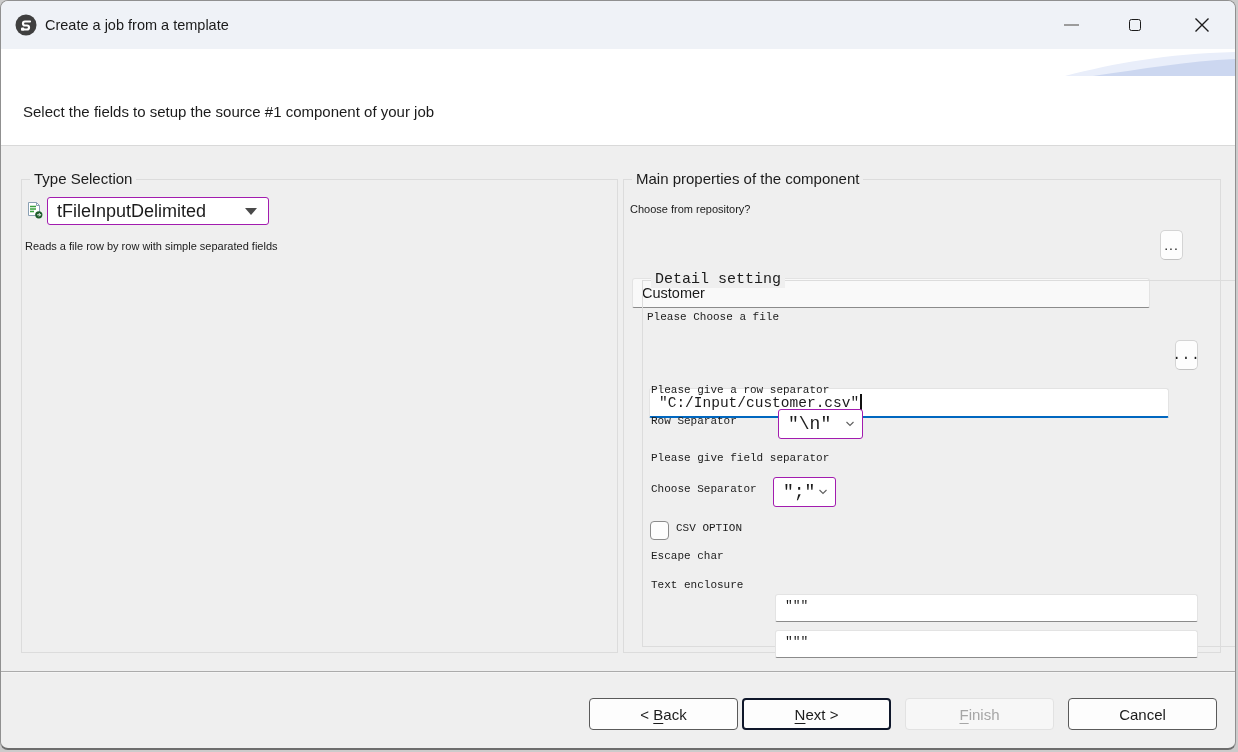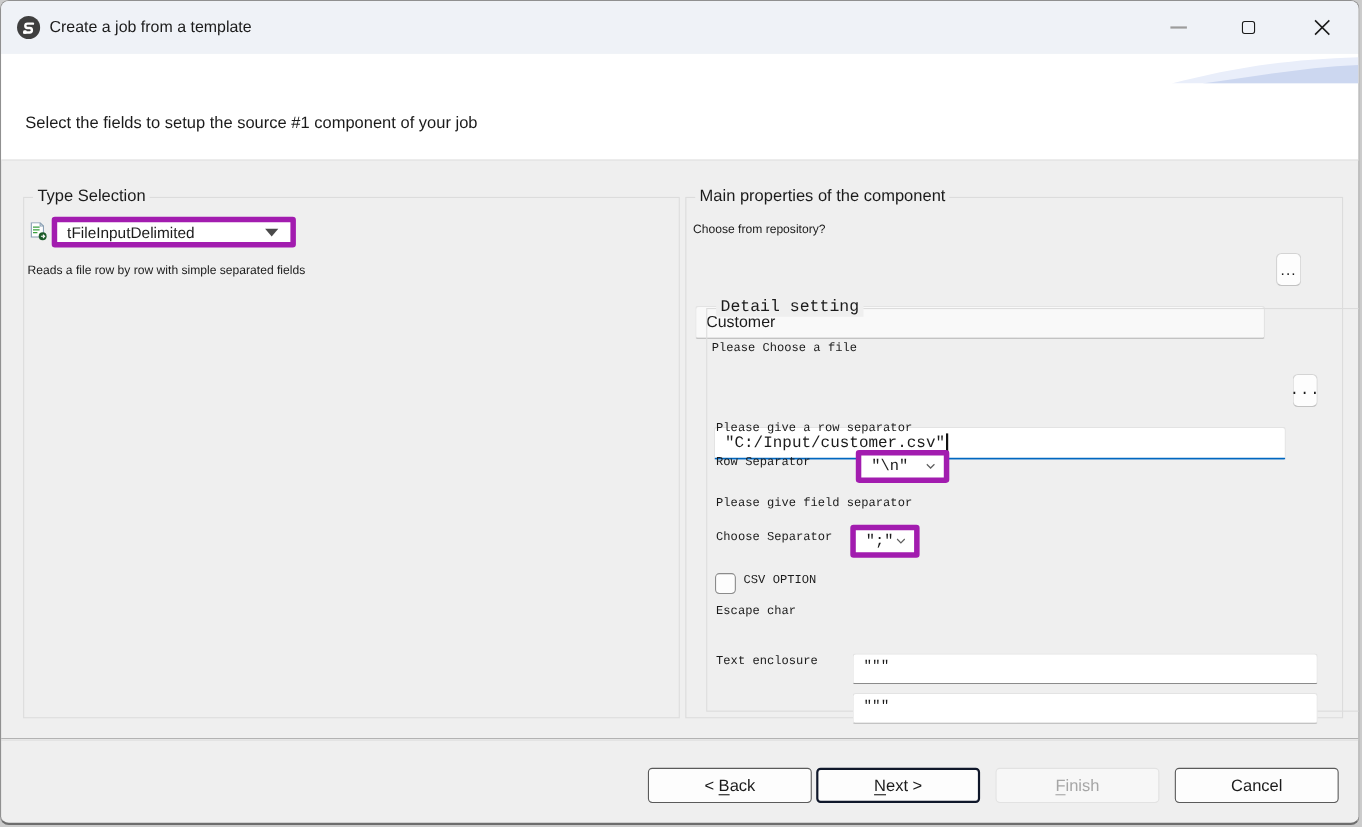--- a/index.html
+++ b/index.html
@@ -29,21 +29,21 @@
   
   .textfield { position:absolute; background:#fff; border:1px solid #e3e3e3; border-bottom:1px solid #8b8b8b;
                border-radius:3px 3px 2px 2px; font-size:14.5px; padding-left:9px; display:flex; align-items:center;margin-top:48px; }
   .textfield.gray { background:#f9f9f9; }
   .textfield.focused { border-bottom:2px solid #0067c0; }
   .caret { display:inline-block; width:1.5px; height:18px; background:#111; margin-left:1px; }
   .browse-btn { position:absolute; background:#fdfdfd; border:1px solid #d4d4d4; border-bottom-color:#c2c2c2; border-radius:5px;
                 font-size:14px; letter-spacing:1px; display:flex; align-items:center; justify-content:center; cursor:default; }
 
   
-  .combo { position:absolute; background:#fff; border:5px solid #a21caf; border-radius:3px; font-size:14px;
+  .combo { position:absolute; background:#fff; border:1px solid #a21caf; border-radius:3px; font-size:18px;
            display:flex; align-items:center; padding-left:9px; cursor:default; }
   .tri-down { position:absolute; right:11px; top:50%; margin-top:-3px; width:0; height:0;
               border-left:6px solid transparent; border-right:6px solid transparent; border-top:7px solid #4a4a4a; }
   .chev { position:absolute; right:8px; top:50%; margin-top:-4px; width:8px; height:8px; }
 
   
   .checkbox { position:absolute; width:19px; height:19px; background:#fdfdfd; border:1px solid #8b8b8b; border-radius:4px; cursor:default; }
 
   
   .bottom-sep { position:absolute; left:0; right:0; top:670px; height:2px; background:#ababab; border-bottom:1px solid #f5f5f5; }
@@ -157,21 +157,21 @@
       </div>
 
       <span class="checkbox" style="left:7px; top:240px;"></span>
       <div class="lbl" style="left:33px; top:241px;">CSV OPTION</div>
 
       <div class="lbl" style="left:8px; top:269px;">Escape char</div>
       <div class="textfield" style="left:132px; top:265px; width:423px; height:28px; align-items:flex-start; padding-top:3px;">
         <span style="font-size:13px;">"""</span>
       </div>
 
-      <div class="lbl" style="left:8px; top:315px;">Text enclosure</div>
+      <div class="lbl" style="left:8px; top:298px;">Text enclosure</div>
       <div class="textfield" style="left:132px; top:301px; width:423px; height:28px; align-items:flex-start; padding-top:3px;">
         <span style="font-size:13px;">"""</span>
       </div>
     </div>
   </div>
 
   <div class="bottom-sep"></div>
   <div>
     <div class="btn" style="left:588px;">
       <span><span>&lt; </span><span class="mn">B</span><span>ack</span></span>

